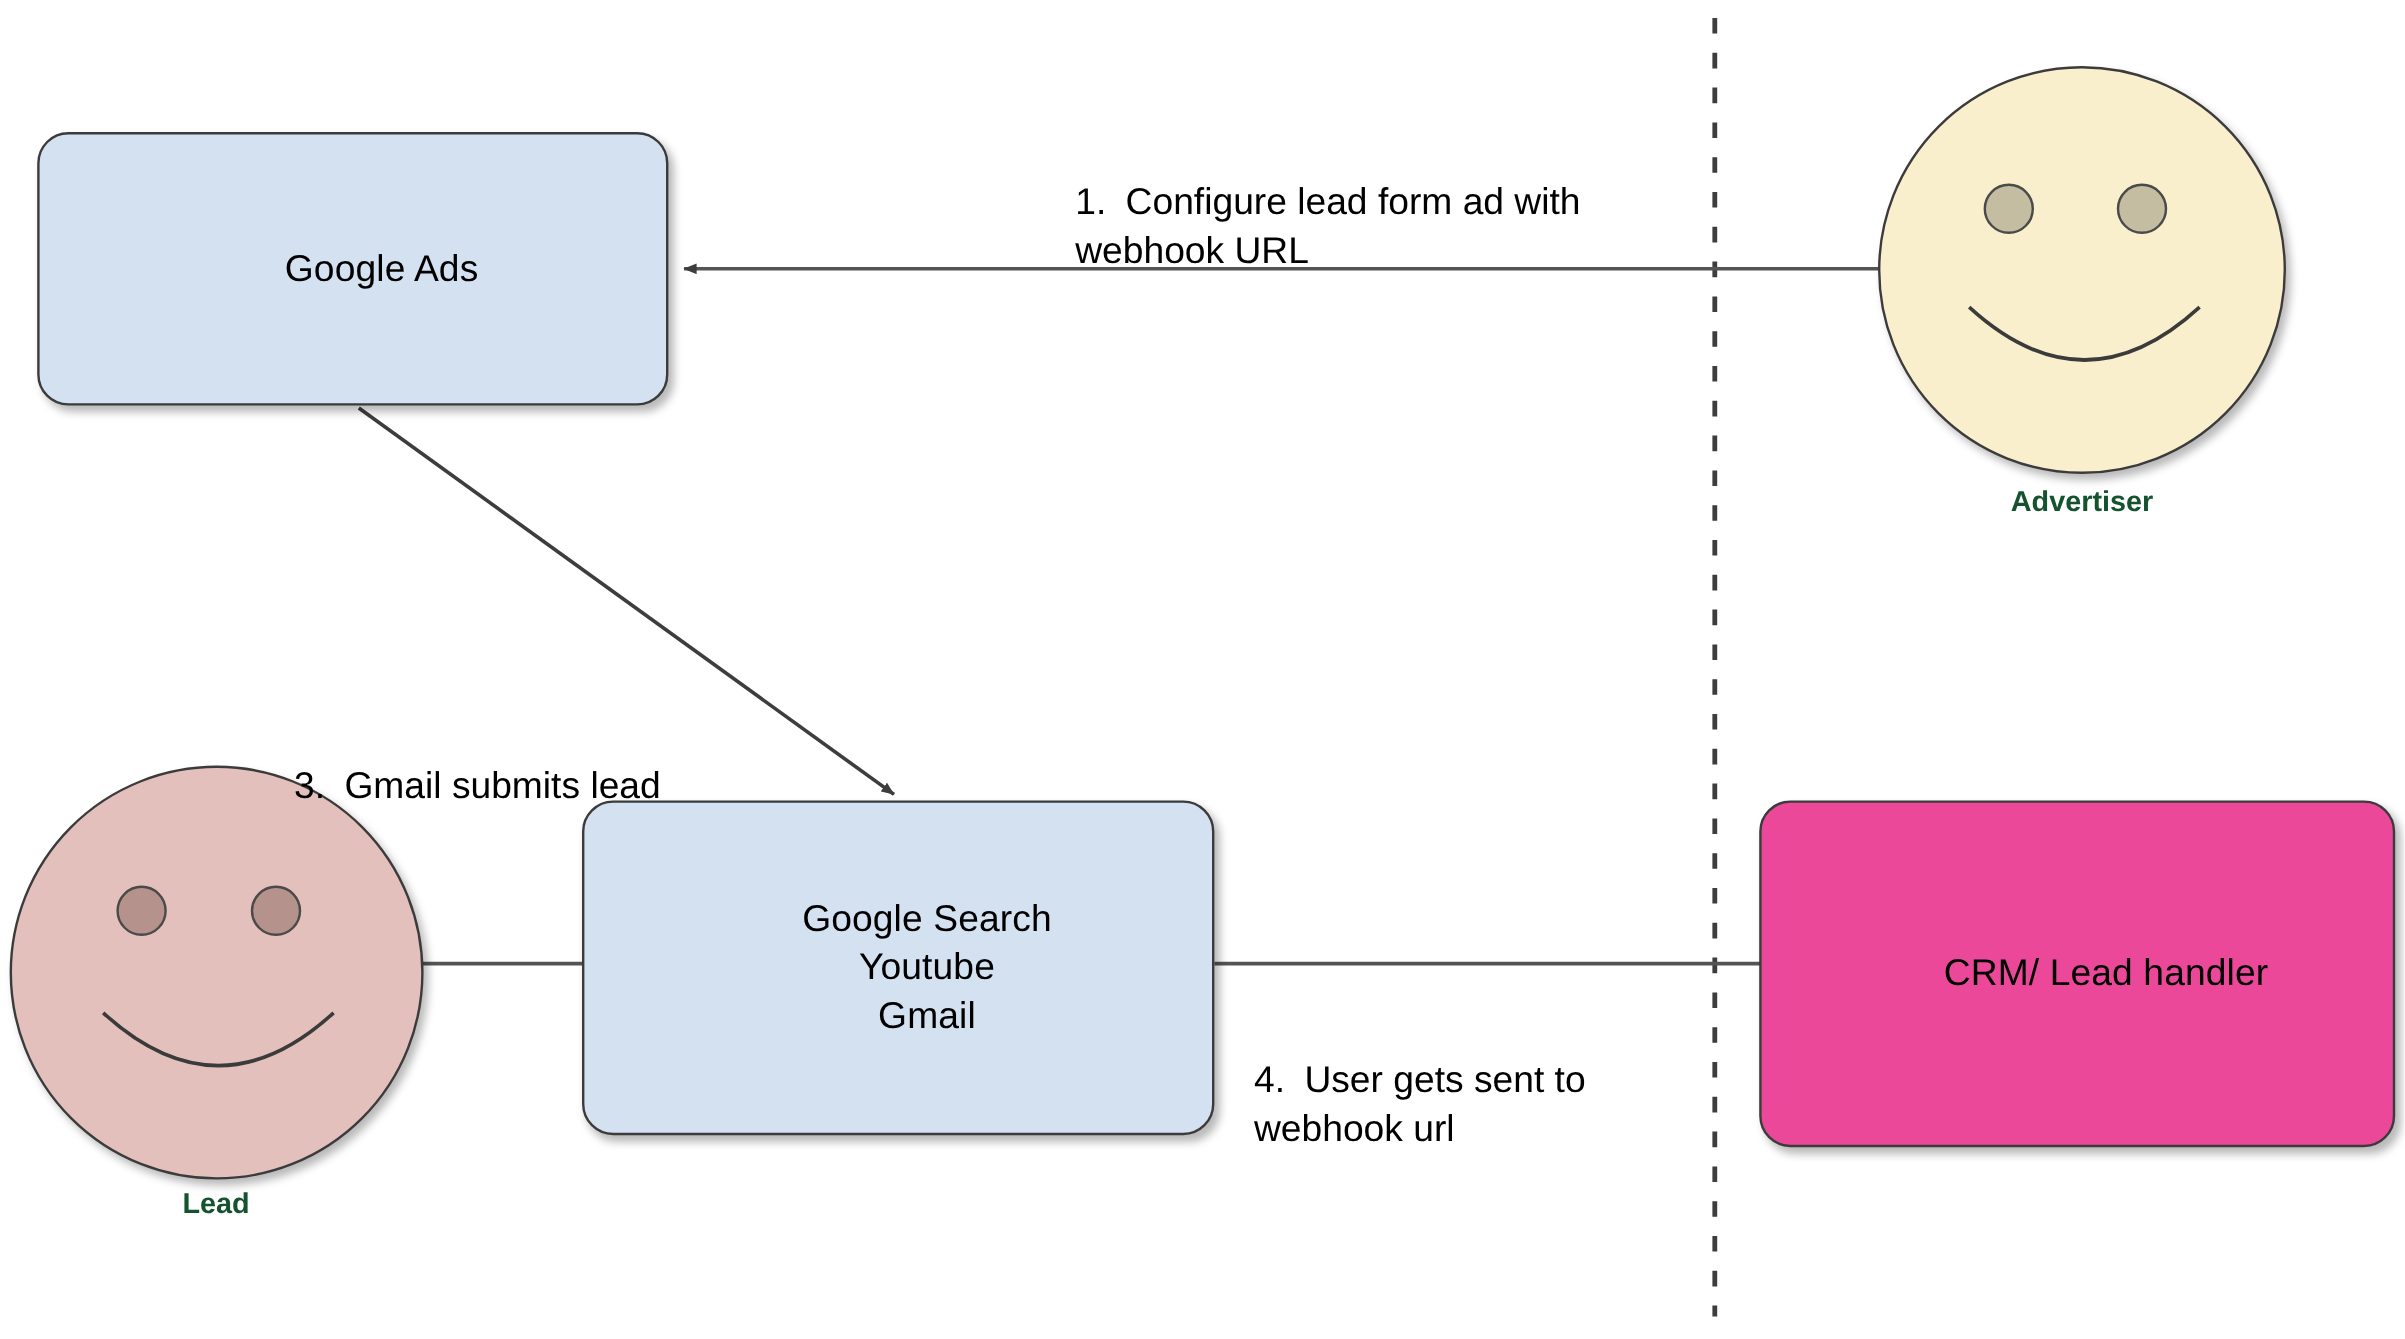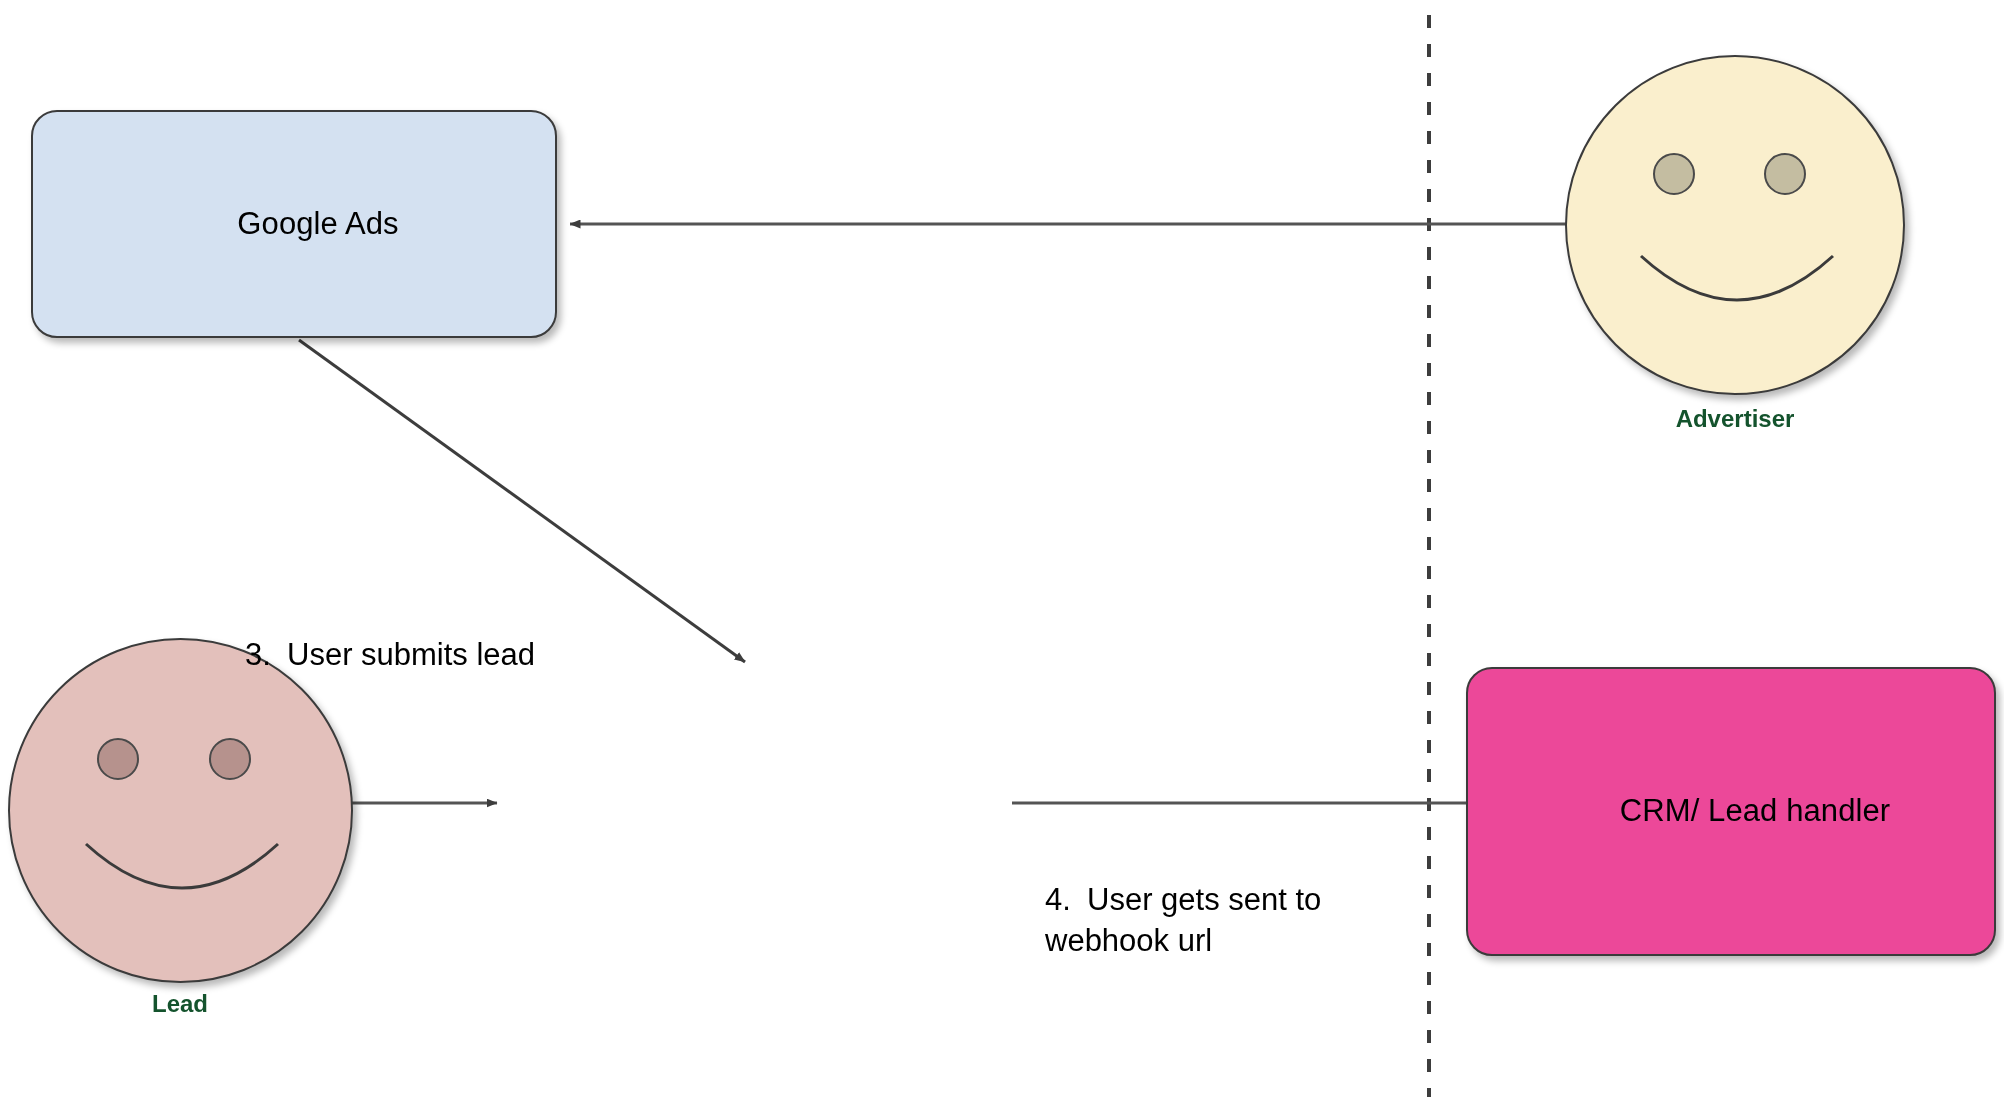--- a/index.html
+++ b/index.html
@@ -115,20 +115,25 @@
 
     <line x1="348" y1="803" x2="497" y2="803" stroke="#545454" stroke-width="3" marker-end="url(#arrowhead)"></line>
 
     <line x1="1012" y1="803" x2="1477" y2="803" stroke="#545454" stroke-width="3" marker-end="url(#arrowhead)"></line>
   </svg>
 
   <div class="node-box box-blue" style="left:31px; top:110px; width:526px; height:228px;">
     <span class="box-label">Google Ads</span>
   </div>
 
+  <div class="node-box box-blue" style="left:485px; top:667px; width:527px; height:279px;">
+    <span class="box-label">Google Search
+Youtube
+Gmail</span>
+  </div>
 
   <div class="node-box box-cream" style="left:1466px; top:667px; width:530px; height:289px;">
     <span class="box-label">CRM/ Lead handler</span>
   </div>
 
   <div class="face face-cream" style="left:1565px; top:55px; width:340px; height:340px;">
     <div class="eye eye-olive" style="left:86px; top:96px; width:42px; height:42px;"></div>
     <div class="eye eye-olive" style="left:197px; top:96px; width:42px; height:42px;"></div>
     <svg class="mouth" style="left:70px; top:195px;" width="200" height="90" viewBox="0 0 200 90">
       <path d="M4,4 Q100,92 196,4" fill="none" stroke="#3b3b3b" stroke-width="3"></path>
@@ -138,24 +143,28 @@
 
   <div class="face face-rose" style="left:8px; top:638px; width:345px; height:345px;">
     <div class="eye eye-rose" style="left:87px; top:98px; width:42px; height:42px;"></div>
     <div class="eye eye-rose" style="left:199px; top:98px; width:42px; height:42px;"></div>
     <svg class="mouth" style="left:72px; top:200px;" width="200" height="90" viewBox="0 0 200 90">
       <path d="M4,4 Q100,92 196,4" fill="none" stroke="#3b3b3b" stroke-width="3"></path>
     </svg>
   </div>
   <div class="actor-caption" style="left:40px; top:990px; width:280px;">Lead</div>
 
+  <div class="step-label" style="left:896px; top:108px; width:510px;">
+    <span class="num">1.</span><span>Configure lead form ad with
+webhook URL</span>
+  </div>
 
 
   <div class="step-label" style="left:245px; top:595px; width:420px;">
-    <span class="num">3.</span><span>User submits lead</span>
+    <span class="num">3.</span><span>Gmail submits lead</span>
   </div>
 
   <div class="step-label" style="left:1045px; top:840px; width:390px;">
     <span class="num">4.</span><span>User gets sent to
 webhook url</span>
   </div>
 
 </div>
 
 </body></html>

